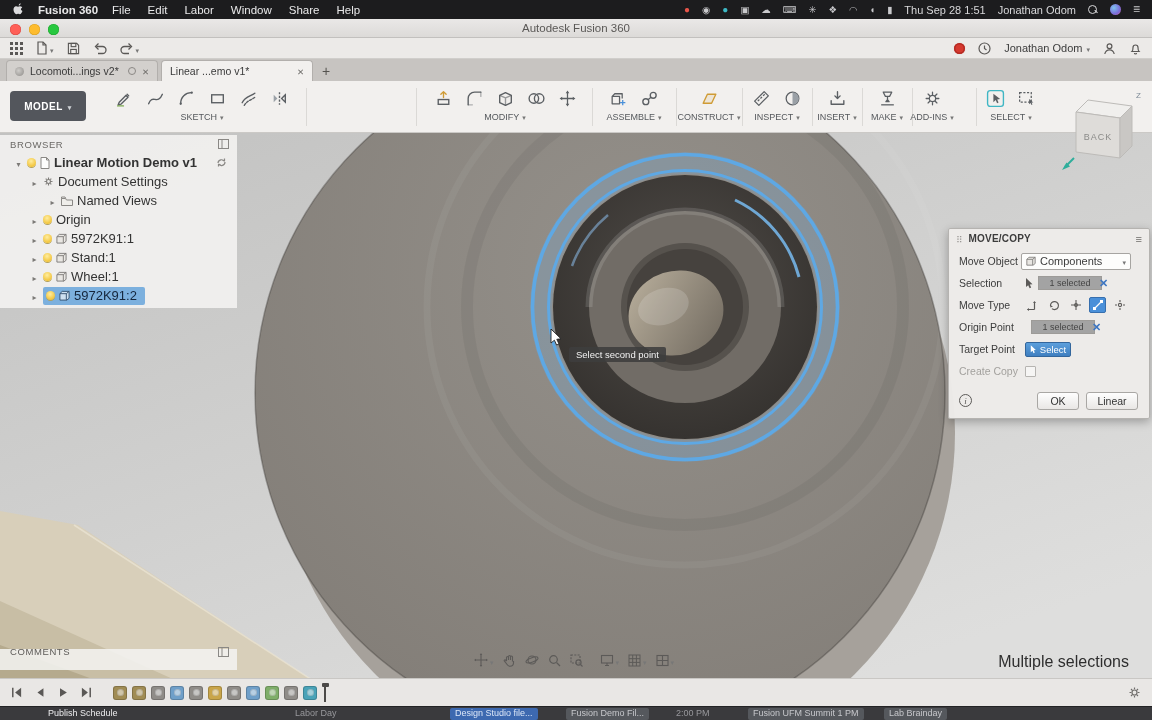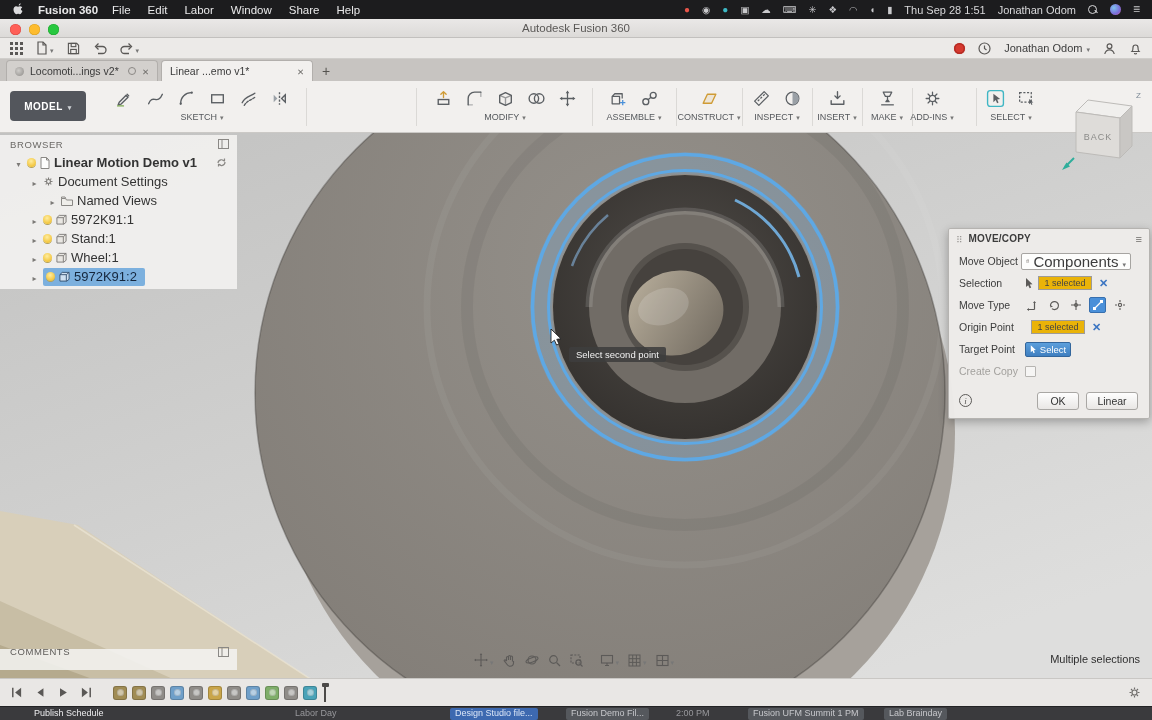--- a/index.html
+++ b/index.html
@@ -102,24 +102,24 @@
     box-shadow:0 3px 10px rgba(0,0,0,.28); z-index:20; font-size:10.5px; color:#3c3c3c; }
   .dhead { height:19px; display:flex; align-items:center; padding:0 7px; gap:6px; }
   .ddots::after { content:"⠿"; color:#9b9996; font-size:9px; }
   .dtitle { font-weight:bold; font-size:10px; letter-spacing:.2px; }
   .dmenu { margin-left:auto; }
   .dmenu::after { content:"≡"; color:#6f6d6a; font-size:11px; }
   .drow { position:absolute; left:0; width:202px; height:20px; display:flex; align-items:center; }
   .dlabel { position:absolute; left:10px; }
   .dlabel.dis { color:#a3a19e;text-align:center; }
   .dd { position:absolute; left:72px; width:110px; height:17px; background:#fdfdfc; border:1px solid #a6a4a1;
-    border-radius:2px; display:flex; align-items:center; gap:4px; padding:0 4px; font-size:15px; }
+    border-radius:2px; display:flex; align-items:center; gap:4px; padding:0 4px; font-size:11px; }
   .dd .caret { margin-left:auto; }
-  .selbox { position:absolute; background:#eab308; border:1px solid #9d9b98; font-size:9px; color:#444;
-    height:14px; width:54px; display:flex; align-items:center; justify-content:center;text-align:right; }
+  .selbox { position:absolute; background:#a3a3a3; border:1px solid #9d9b98; font-size:9px; color:#444;
+    height:14px; width:64px; display:flex; align-items:center; justify-content:center;text-align:right; }
   .xbtn { position:absolute; color:#3d76c2; font-weight:bold; font-size:11px; }
   .mt { position:absolute; width:17px; height:16px; display:flex; align-items:center; justify-content:center; border-radius:2px; }
   .mt.sel { background:#4a90d9; border:1px solid #376fae; }
   .btn-select { position:absolute; left:76px; width:46px; height:15px; border-radius:2px;
     background:linear-gradient(#5c9fdc,#3f7fc0); border:1px solid #33669c; color:#fff; font-size:9.5px;
     display:flex; align-items:center; justify-content:center; gap:3px; }
   .chk { position:absolute; left:76px; width:11px; height:11px; background:#f6f5f4; border:1px solid #b6b4b1; border-radius:1px; }
   .dfoot { position:absolute; left:0; bottom:7px; width:202px; height:19px; }
   .infoico { position:absolute; left:10px; top:2px; width:13px; height:13px; border:1.4px solid #5c5a58;
     border-radius:50%; color:#5c5a58; font-size:9px; font-family:"Liberation Serif",serif; font-style:italic;
@@ -128,39 +128,39 @@
   .dbtn { position:absolute; height:18px; font-size:10.5px; color:#333; background:linear-gradient(#fefefe,#e9e7e5);
     border:1px solid #a9a7a4; border-radius:3px; font-family:"Liberation Sans",sans-serif; }
   .dbtn.ok { left:88px; width:42px; }
   .dbtn.cancel { left:137px; width:52px; }
 
   
   #comments { position:absolute; left:0; top:516px; width:237px; height:21px; background:rgba(243,242,240,.88);
     display:flex; align-items:center; padding:0 8px 16px 10px; font-size:9.5px; letter-spacing:.6px; color:#5c5a57; z-index:16; }
   #navbar { position:absolute; left:474px; top:518px; display:flex; align-items:center; gap:9px; z-index:15; }
   .nv { display:flex; align-items:center; gap:2px; }
-  #multisel { position:absolute; right:12px; top:520px; font-size:11px; color:#2e2e2e; z-index:15; }
+  #multisel { position:absolute; right:23px; top:520px; font-size:16px; color:#2e2e2e; z-index:15; }
 
   
   #timelinebar { position:absolute; left:0; top:678px; width:1152px; height:28px; background:#e9e7e5;
     border-top:1px solid #c9c7c4; display:flex; align-items:center; padding:0 10px; z-index:30; }
   .tlc { display:flex; align-items:center; gap:11px; }
   .tl-features { display:flex; align-items:center; gap:5px; margin-left:20px; }
   .tl-feat { width:14px; height:14px; border-radius:3px; box-shadow:inset 0 0 0 1px rgba(0,0,0,.18); position:relative; }
   .tl-feat::after { content:""; position:absolute; left:3.5px; top:3.5px; width:7px; height:7px; border-radius:50%;
     background:rgba(255,255,255,.5); box-shadow:inset 0 0 0 1px rgba(0,0,0,.12); }
   .playhead { width:2px; height:18px; background:#4c4a48; margin-left:7px; position:relative; }
   .playhead::before { content:""; position:absolute; left:-2.5px; top:-1px; width:7px; height:4px; background:#4c4a48; border-radius:1px; }
   .tl-gear { margin-left:auto; }
 
   
   #bottomstrip { position:absolute; left:0; top:706px; width:1152px; height:14px; background:#3a3a3d;
     border-top:1px solid #232325; z-index:30; }
   .bs-item { position:absolute; top:1px; font-size:9px; line-height:11.5px; white-space:nowrap; color:#98989c; }
-  span.bs-item:nth-of-type(1) { left:34px; color:#ececee;text-align:right; }
+  span.bs-item:nth-of-type(1) { left:48px; color:#ececee;text-align:right; }
   span.bs-item:nth-of-type(2) { left:295px; }
   span.bs-item:nth-of-type(3) { left:450px; background:#3d69b0; color:#dbe6f7; padding:0 5px; border-radius:2px; }
   span.bs-item:nth-of-type(4) { left:566px; background:#55585d; color:#c6c7cb; padding:0 5px; border-radius:2px; }
   span.bs-item:nth-of-type(5) { left:676px; }
   span.bs-item:nth-of-type(6) { left:748px; background:#55585d; color:#c6c7cb; padding:0 5px; border-radius:2px; }
   span.bs-item:nth-of-type(7) { left:884px; background:#55585d; color:#c6c7cb; padding:0 5px; border-radius:2px; }
 </style>
 </head>
 <body>
 
@@ -614,20 +614,25 @@
         <span class="tw"></span>
         <svg width="12" height="10" viewBox="0 0 12 10" stroke="#8a8885" stroke-width="1" fill="#efeeea">
             <path d="M.5 2.5h4l1 1.5h6v5.5H.5z"></path>
             <path d="M.5 2.5V1h3.5l.8 1.5" fill="none"></path>
           </svg>
         <span class="blabel">Named Views</span>
       </div>
       <div class="brow" style="padding-left:30px">
         <span class="tw"></span>
         <span class="bulb"></span>
+        <span class="blabel">Origin</span>
+      </div>
+      <div class="brow" style="padding-left:30px">
+        <span class="tw"></span>
+        <span class="bulb"></span>
         <svg width="11" height="11" viewBox="0 0 12 12" stroke="#7c7a77" stroke-width="1" fill="#e9e7e3">
             <path d="M1 4h7v7H1zM1 4l2.5-2.5H11V9L8 11.5M8 4 11 1.5"></path>
           </svg>
         <span class="blabel">5972K91:1</span>
       </div>
       <div class="brow" style="padding-left:30px">
         <span class="tw"></span>
         <span class="bulb"></span>
         <svg width="11" height="11" viewBox="0 0 12 12" stroke="#7c7a77" stroke-width="1" fill="#e9e7e3">
             <path d="M1 4h7v7H1zM1 4l2.5-2.5H11V9L8 11.5M8 4 11 1.5"></path>

